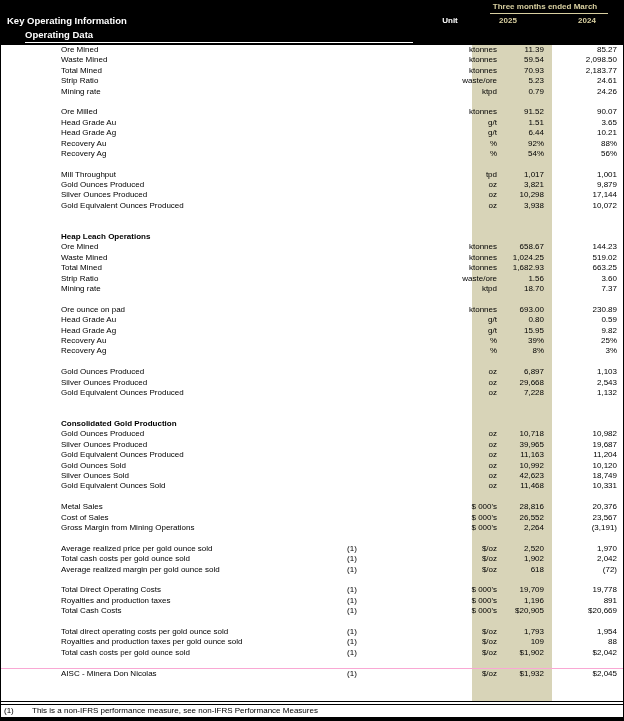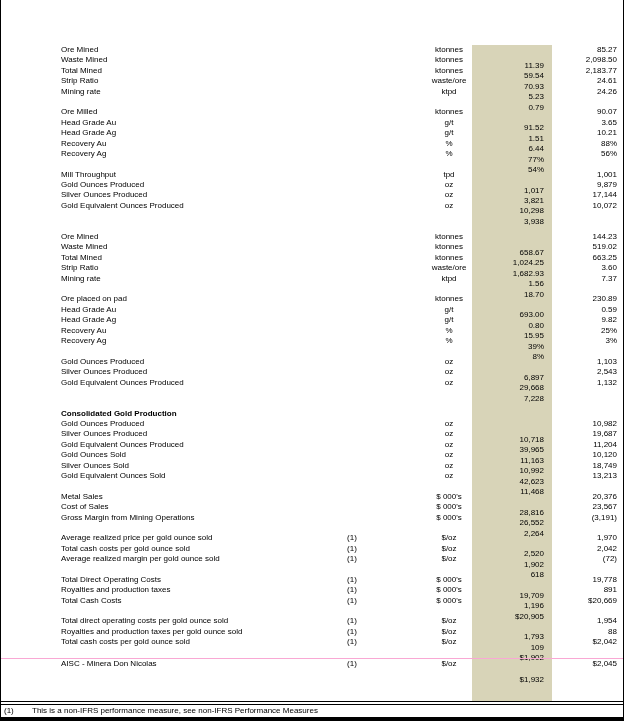--- a/index.html
+++ b/index.html
@@ -22,36 +22,46 @@
   .sub-rule{position:absolute;top:42px;left:24px;width:388px;height:1px;background:#fff;}
   
   .shade{position:absolute;left:471px;top:45px;width:80px;height:656px;background:var(--shade,#d8d4b8);z-index:0;}
   
   .rows{position:absolute;top:45px;left:0;width:100%;z-index:1;}
   .row{position:relative;height:10.4px;font-size:8px;line-height:10.6px;white-space:nowrap;}
   .row.section{font-weight:bold;}
   .row.total{border-top:1px solid #f9a8d4;}
   .c-label{position:absolute;left:60px;top:0;}
   .c-ref{position:absolute;left:336px;width:30px;text-align:center;top:0;}
-  .c-unit{position:absolute;left:400px;width:96px;text-align:center;top:0;}
-  .c-25{position:absolute;left:471px;width:72px;text-align:right;top:16px;}
+  .c-unit{position:absolute;left:400px;width:96px;text-align:right;top:0;}
+  .c-25{position:absolute;left:471px;width:72px;text-align:right;top:0;}
   .c-24{position:absolute;left:548px;width:68px;text-align:right;top:0;}
   
   .dbl{position:absolute;left:0;top:701px;width:100%;height:4px;box-sizing:border-box;
        border-top:1px solid #000;border-bottom:1px solid #000;background:#fff;}
   .footnote{position:absolute;left:0;top:705px;width:100%;height:12px;font-size:8px;line-height:12px;white-space:nowrap;}
   .fn-mark{position:absolute;left:3px;}
   .fn-text{position:absolute;left:31px;}
   .botbar{position:absolute;left:0;bottom:0;width:100%;height:4px;background:#000;}
 </style>
 </head>
 <body>
 
 <div class="page">
 
+  <div class="hdr">
+    <div class="period">Three months ended March</div>
+    <div class="period-rule"></div>
+    <div class="title">Key Operating Information</div>
+    <div class="unit-h">Unit</div>
+    <div class="yr y25">2025</div>
+    <div class="yr y24">2024</div>
+    <div class="subtitle">Operating Data</div>
+    <div class="sub-rule"></div>
+  </div>
 
   <div class="shade"></div>
 
   <div class="rows">
       <div class="row data">
         <span class="c-label">Ore Mined</span>
         <span class="c-unit">ktonnes</span>
         <span class="c-25">11.39</span>
         <span class="c-24">85.27</span>
       </div>
@@ -94,21 +104,21 @@
       </div>
       <div class="row data">
         <span class="c-label">Head Grade Ag</span>
         <span class="c-unit">g/t</span>
         <span class="c-25">6.44</span>
         <span class="c-24">10.21</span>
       </div>
       <div class="row data">
         <span class="c-label">Recovery Au</span>
         <span class="c-unit">%</span>
-        <span class="c-25">77%</span>
+        <span class="c-25">92%</span>
         <span class="c-24">88%</span>
       </div>
       <div class="row data">
         <span class="c-label">Recovery Ag</span>
         <span class="c-unit">%</span>
         <span class="c-25">54%</span>
         <span class="c-24">56%</span>
       </div>
       <div class="row blank"></div>
       <div class="row data">
@@ -130,20 +140,23 @@
         <span class="c-24">17,144</span>
       </div>
       <div class="row data">
         <span class="c-label">Gold Equivalent Ounces Produced</span>
         <span class="c-unit">oz</span>
         <span class="c-25">3,938</span>
         <span class="c-24">10,072</span>
       </div>
       <div class="row blank"></div>
       <div class="row blank"></div>
+      <div class="row section">
+        <span class="c-label">Heap Leach Operations</span>
+      </div>
       <div class="row data">
         <span class="c-label">Ore Mined</span>
         <span class="c-unit">ktonnes</span>
         <span class="c-25">658.67</span>
         <span class="c-24">144.23</span>
       </div>
       <div class="row data">
         <span class="c-label">Waste Mined</span>
         <span class="c-unit">ktonnes</span>
         <span class="c-25">1,024.25</span>
@@ -162,21 +175,21 @@
         <span class="c-24">3.60</span>
       </div>
       <div class="row data">
         <span class="c-label">Mining rate</span>
         <span class="c-unit">ktpd</span>
         <span class="c-25">18.70</span>
         <span class="c-24">7.37</span>
       </div>
       <div class="row blank"></div>
       <div class="row data">
-        <span class="c-label">Ore placed on pad</span>
+        <span class="c-label">Ore ounce on pad</span>
         <span class="c-unit">ktonnes</span>
         <span class="c-25">693.00</span>
         <span class="c-24">230.89</span>
       </div>
       <div class="row data">
         <span class="c-label">Head Grade Au</span>
         <span class="c-unit">g/t</span>
         <span class="c-25">0.80</span>
         <span class="c-24">0.59</span>
       </div>
@@ -249,21 +262,21 @@
       <div class="row data">
         <span class="c-label">Silver Ounces Sold</span>
         <span class="c-unit">oz</span>
         <span class="c-25">42,623</span>
         <span class="c-24">18,749</span>
       </div>
       <div class="row data">
         <span class="c-label">Gold Equivalent Ounces Sold</span>
         <span class="c-unit">oz</span>
         <span class="c-25">11,468</span>
-        <span class="c-24">13,213</span>
+        <span class="c-24">10,331</span>
       </div>
       <div class="row blank"></div>
       <div class="row data">
         <span class="c-label">Metal Sales</span>
         <span class="c-unit">$ 000's</span>
         <span class="c-25">28,816</span>
         <span class="c-24">20,376</span>
       </div>
       <div class="row data">
         <span class="c-label">Cost of Sales</span>

